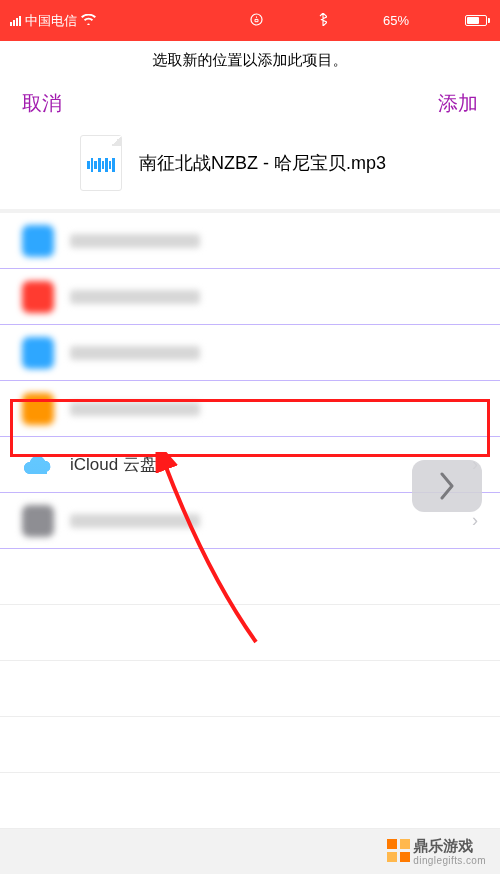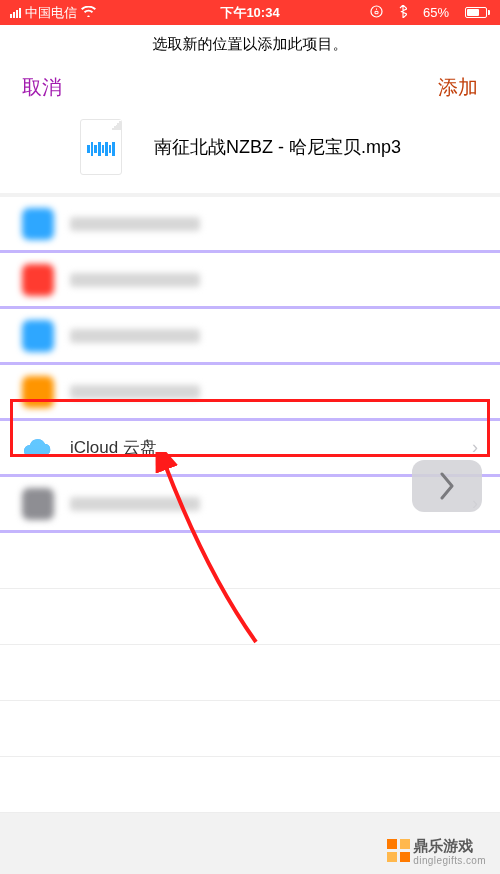--- a/index.html
+++ b/index.html
@@ -5,56 +5,56 @@
   * { margin: 0; padding: 0; box-sizing: border-box; }
   body {
     width: 500px;
     height: 874px;
     font-family: -apple-system, "PingFang SC", "Helvetica Neue", sans-serif;
     background: #f2f2f2;
     position: relative;
     overflow: hidden;
   }
   .status-bar {
-    height: 25px;
+    height: 41px;
     background: #ff3b30;
     color: #fff;
     display: flex;
     align-items: center;
     font-size: 13px;
     padding: 0 10px;
     font-weight: 500;
   }
   .status-left { display: flex; align-items: center; gap: 4px; flex: 1; }
   .status-center { flex: 1; text-align: center; font-weight: 600; }
-  .status-right { flex: 1; display: flex; justify-content: flex-end; align-items: center; gap: 16px; }
+  .status-right { flex: 1; display: flex; justify-content: space-between; align-items: center; gap: 16px; }
   .signal { display: inline-flex; align-items: flex-end; gap: 1px; }
   .signal span { width: 2px; background: #fff; display: inline-block; }
   .signal span:nth-child(1){height:4px}.signal span:nth-child(2){height:6px}.signal span:nth-child(3){height:8px}.signal span:nth-child(4){height:10px}
   .battery { display: inline-flex; align-items: center; }
   .battery-body { width: 22px; height: 11px; border: 1px solid #fff; border-radius: 2px; position: relative; }
   .battery-fill { position: absolute; left: 1px; top: 1px; bottom: 1px; width: 62%; background: #fff; border-radius: 1px; }
   .battery-cap { width: 2px; height: 5px; background: #fff; margin-left: 1px; border-radius: 0 1px 1px 0; }
 
   .header-area { background: #fff; }
   .instruction { text-align: center; font-size: 15px; padding: 10px 14px 8px; color: #000; }
   .nav-row { display: flex; justify-content: space-between; padding: 12px 22px 14px; font-size: 20px; }
   .nav-cancel { color: #a21caf; }
-  .nav-add { color: #c2410c; }
-
-  .file-row { display: flex; align-items: center; padding: 4px 20px 18px; gap: 32px; background: #fff; }
+  .nav-add { color: #a21caf; }
+
+  .file-row { display: flex; align-items: center; padding: 4px 20px 18px; gap: 17px; background: #fff; }
   .file-icon { width: 42px; height: 56px; border: 1px solid #e6e6e6; border-radius: 3px; position: relative; background: #fff; margin-left: 60px; }
   .file-icon::before { content: ""; position: absolute; top: 0; right: 0; width: 10px; height: 10px; background: linear-gradient(135deg,#fff 50%,#e6e6e6 50%); }
   .waveform { position: absolute; left: 6px; right: 6px; top: 22px; height: 14px; display: flex; align-items: center; gap: 1px; }
   .waveform span { flex: 1; background: #1fa0ff; }
   .waveform span:nth-child(odd){height:60%}.waveform span:nth-child(even){height:100%}
   .file-name { font-size: 18px; color: #000; }
 
   .list { background: #fff; margin-top: 4px; }
-  .list-row { height: 56px; display: flex; align-items: center; padding: 0 22px; border-bottom: 3px solid #c4b5fd; position: relative; }
+  .list-row { height: 56px; display: flex; align-items: center; padding: 0 22px; border-bottom: 1px solid #c4b5fd; position: relative; }
   .row-icon { width: 32px; height: 32px; border-radius: 7px; margin-right: 16px; }
   .row-label { font-size: 17px; color: #333; }
   .blur-label { width: 130px; height: 14px; background: #d6d6d6; border-radius: 3px; filter: blur(3px); }
   .blur-icon  { filter: blur(3px); }
   .chevron { position: absolute; right: 22px; color: #c7c7cc; font-size: 18px; }
 
   .ic-blue   { background: #2ea7ff; }
   .ic-red    { background: #ff3b30; }
   .ic-blue2  { background: #2ea7ff; }
   .ic-orange { background: #ff9500; }
@@ -103,21 +103,20 @@
         <span></span>
         <span></span>
       </span>
     <span>中国电信</span>
     <span>
       <svg width="15" height="11" viewBox="0 0 15 11">
           <path d="M7.5 9.5a1.2 1.2 0 100 2.4 1.2 1.2 0 000-2.4zM4.2 6.9a5 5 0 016.6 0l1.3-1.4a7 7 0 00-9.2 0zM1.4 4a9 9 0 0112.2 0l1.4-1.4a11 11 0 00-15 0z" fill="#fff"></path>
         </svg>
     </span>
   </div>
-  <div class="status-center">下午10:34</div>
   <div class="status-right">
     <span>
       <svg width="13" height="13" viewBox="0 0 13 13">
           <circle cx="6.5" cy="6.5" r="5.5" fill="none" stroke="#fff" stroke-width="1.2"></circle>
           <path d="M6.5 3.5v1.3M5 6.4h3v2.3H5z" fill="none" stroke="#fff" stroke-width="1"></path>
         </svg>
     </span>
     <span>
       <svg width="8" height="13" viewBox="0 0 8 13">
           <path d="M4 0v13l4-3.8L2.2 6.5 8 3.8 4 0 1 3" fill="none" stroke="#fff" stroke-width="1.1" stroke-linejoin="round"></path>

